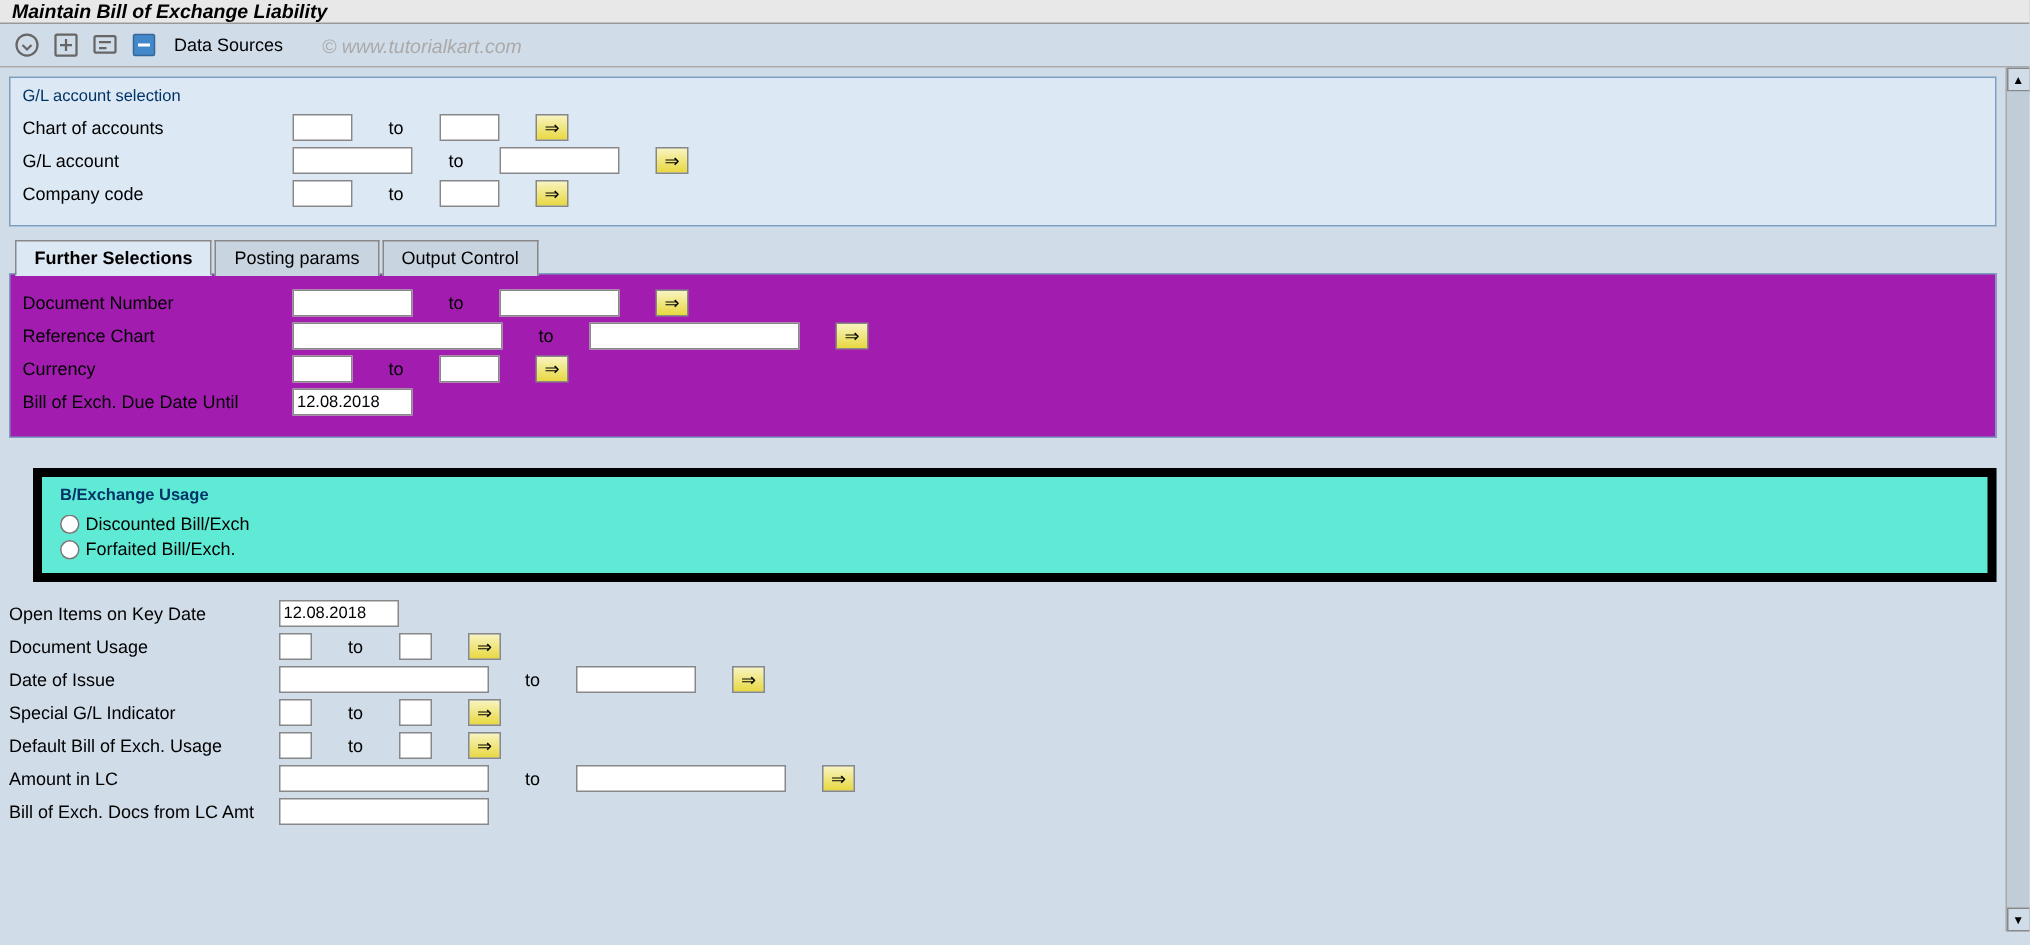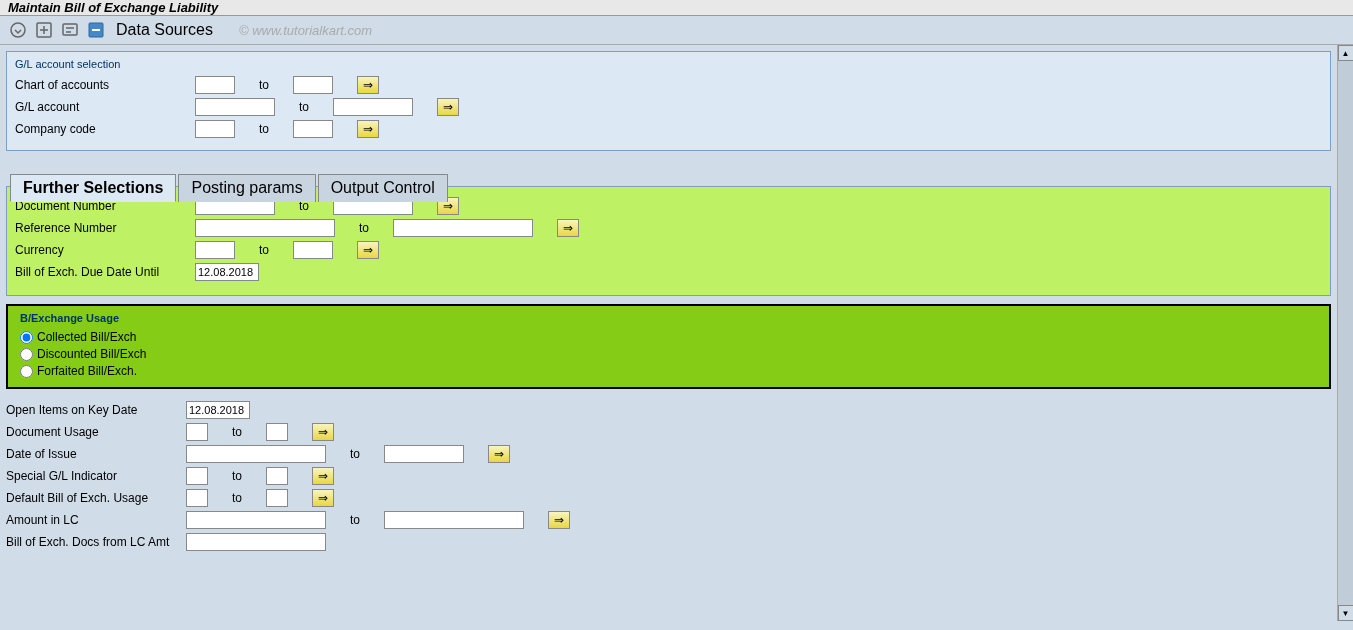--- a/index.html
+++ b/index.html
@@ -31,21 +31,21 @@
     .toolbar-icon {
       width: 20px;
       height: 20px;
       display: inline-flex;
       align-items: center;
       justify-content: center;
       cursor: pointer;
     }
     .toolbar-text {
       margin-left: 4px;
-      font-size: 16px;
+      font-size: 12px;
     }
     .watermark {
       color: #aaa;
       font-size: 13px;
       margin-left: 20px;
       font-style: italic;
     }
     .main-content {
       display: flex;
       height: calc(630px - 54px);
@@ -136,45 +136,46 @@
       margin-bottom: -1px;
       padding-left: 4px;
       margin-top: 8px;
     }
     .tab {
       padding: 4px 12px;
       border: 1px solid #888;
       border-bottom: none;
       background: #c8d4e0;
       cursor: pointer;
-      font-size: 16px;
+      font-size: 12px;
       position: relative;
-      top: 15px;
+      top: 1px;
     }
     .tab.active {
       background: #dce8f4;
       border-bottom: 1px solid #dce8f4;
       font-weight: bold;
       z-index: 2;
     }
 
     
     .tab-content-box {
       border: 1px solid #7a9fc0;
-      background: #bef264;
+      background: #a21caf;
       padding: 10px 8px 10px 8px;
-      margin-bottom: 8px;
+      margin-bottom: 20px;
     }
 
     
     .radio-group {
-      border: 2px solid #000000;
-      background: #84cc16;
+      border: 6px solid #000000;
+      background: #5eead4;
       padding: 6px 12px;
       margin-bottom: 8px;
+      margin-left: 16px;
     }
     .radio-title {
       font-size: 11px;
       font-weight: bold;
       color: #003366;
       margin-bottom: 6px;
     }
     .radio-row {
       display: flex;
       align-items: center;
@@ -183,21 +184,21 @@
     }
     .radio-row input[type="radio"] {
       margin: 0;
     }
 
     
     .w-small { width: 40px; }
     .w-medium { width: 80px; }
     .w-large { width: 140px; }
     .w-xsmall { width: 22px; }
-    .w-date { width: 64px; }
+    .w-date { width: 80px; }
   </style>
 </head>
 <body>
 
 <div class="title-bar">
   <span>Maintain Bill of Exchange Liability</span>
 </div>
 
 <div class="toolbar">
   <span class="toolbar-icon">
@@ -275,21 +276,21 @@
 
       <div class="form-row">
         <span class="form-label">Document Number</span>
         <input type="text" class="form-input w-medium" value="" style="">
         <span class="to-label">to</span>
         <input type="text" class="form-input w-medium" value="" style="">
         <button class="arrow-btn">⇒</button>
       </div>
 
       <div class="form-row">
-        <span class="form-label">Reference Number</span>
+        <span class="form-label">Reference Chart</span>
         <input type="text" class="form-input w-large" value="" style="">
         <span class="to-label">to</span>
         <input type="text" class="form-input w-large" value="" style="">
         <button class="arrow-btn">⇒</button>
       </div>
 
       <div class="form-row">
         <span class="form-label">Currency</span>
         <input type="text" class="form-input w-small" value="" style="">
         <span class="to-label">to</span>
@@ -299,24 +300,20 @@
 
       <div class="form-row">
         <span class="form-label">Bill of Exch. Due Date Until</span>
         <input type="text" class="form-input w-date" value="12.08.2018" style="">
       </div>
 
     </div>
 
     <div class="radio-group">
       <div class="radio-title">B/Exchange Usage</div>
-      <div class="radio-row">
-        <input type="radio" name="bexchange" checked="" style="">
-        <span>Collected Bill/Exch</span>
-      </div>
       <div class="radio-row">
         <input type="radio" name="bexchange" style="">
         <span>Discounted Bill/Exch</span>
       </div>
       <div class="radio-row">
         <input type="radio" name="bexchange" style="">
         <span>Forfaited Bill/Exch.</span>
       </div>
     </div>
 

